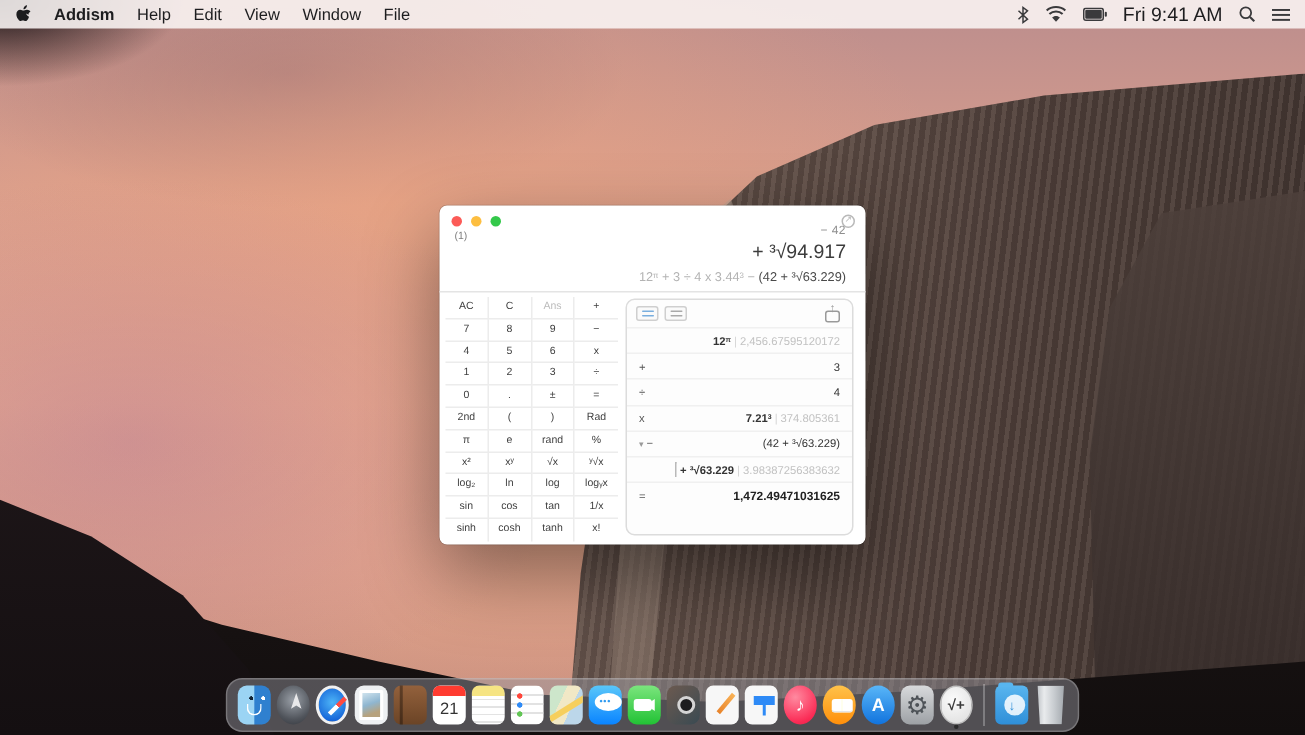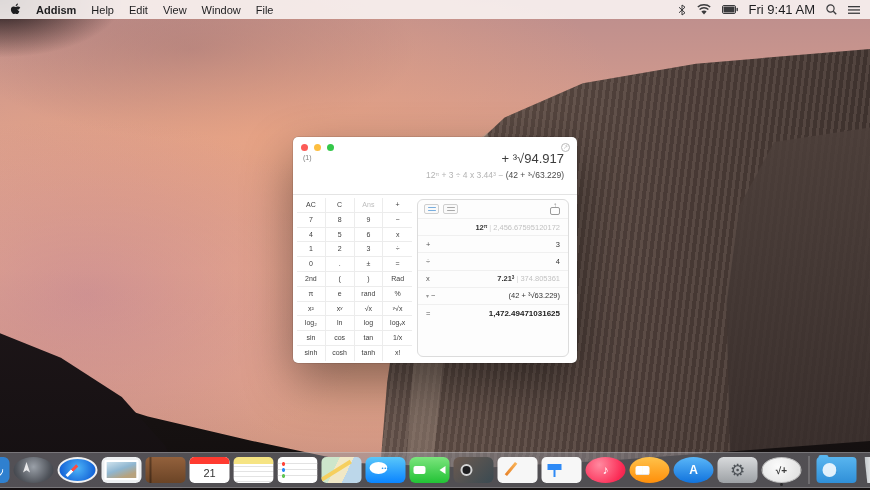--- a/index.html
+++ b/index.html
@@ -91,21 +91,21 @@
   .h-main.normal { font-weight:normal; }
   .h-val { color:#c2c2c2; font-weight:normal; white-space:nowrap; }
   .h-pipe { color:#d5d5d5; margin:0 2px; font-weight:normal; }
   .h-indent { width:4px; height:5px; border-left:1px solid #b9b9b9; border-top:1px solid #b9b9b9; margin-right:2px; }
   .h-row.result .h-main { font-weight:bold; color:#222; font-size:8px; }
 
   
   .dock { position:absolute; left:50%; transform:translateX(-50%); bottom:2px; height:36px; z-index:40;
     background:rgba(150,150,158,.48); border:1px solid rgba(255,255,255,.22); border-radius:11px;
     display:flex; align-items:center; gap:4px; padding:0 7px; }
-  .di { width:40px; height:26px; position:relative; border-radius:6px; flex:0 0 auto; }
+  .di { width:22px; height:26px; position:relative; border-radius:6px; flex:0 0 auto; }
   .di .g { position:absolute; inset:0; display:flex; align-items:center; justify-content:center;
     color:#fff; font-weight:bold; }
   .dock-sep { width:1px; height:28px; background:rgba(255,255,255,.35); margin:0 3px; }
   .run-dot { position:absolute; bottom:-4px; left:50%; transform:translateX(-50%);
     width:3px; height:3px; border-radius:50%; background:rgba(30,30,30,.75); }
 
   .ic-finder { background:linear-gradient(90deg,#9bd4f4 0 48%,#2f80cf 52% 100%); }
   .ic-finder .smile { position:absolute; left:6px; right:6px; bottom:6px; height:8px;
     border:1.5px solid #fff; border-top:none; border-radius:0 0 8px 8px; }
   .ic-finder .eyes { position:absolute; top:7px; left:7px; width:12px; height:3px;
@@ -241,20 +241,21 @@
   <div class="window">
     <div class="lights">
       <span class="light r"></span>
       <span class="light y"></span>
       <span class="light g"></span>
     </div>
     <div class="win-action">↗</div>
     <div class="tab-label">(1)</div>
 
     <div class="display">
+      <div class="d1">− 42</div>
       <div class="d2">+ ³√94.917</div>
       <div class="d3"><span>12</span><span class="sup">π</span><span> + 3 ÷ 4 x 3.44</span><span class="sup">3</span><span> − </span><span class="dark">(42 + ³√63.229)</span></div>
     </div>
     <div class="display-divider"></div>
 
     <div class="keys">
       <button class="key">AC</button>
       <button class="key">C</button>
       <button class="key dim">Ans</button>
       <button class="key">+</button>
@@ -331,20 +332,23 @@
         <span class="h-op">x</span>
         <span class="h-main"><span>7.21</span><span class="sup">3</span><span class="h-val"><span class="h-pipe">|</span><span>374.805361</span></span></span>
       </div>
       <div class="h-row">
         <span class="h-op">
             <span class="h-disc">▾</span>
             <span>−</span>
           </span>
         <span class="h-main normal">(42 + ³√63.229)</span>
       </div>
+      <div class="h-row">
+        <span class="h-main"><span class="h-indent"></span><span>+</span>&nbsp;<span>³√63.229</span><span class="h-val"><span class="h-pipe">|</span><span>3.98387256383632</span></span></span>
+      </div>
       <div class="h-row result">
         <span class="h-op">=</span>
         <span class="h-main">1,472.49471031625</span>
       </div>
     </div>
   </div>
 
   <div class="dock">
     <div class="di ic-finder">
         <span class="eyes"></span>

